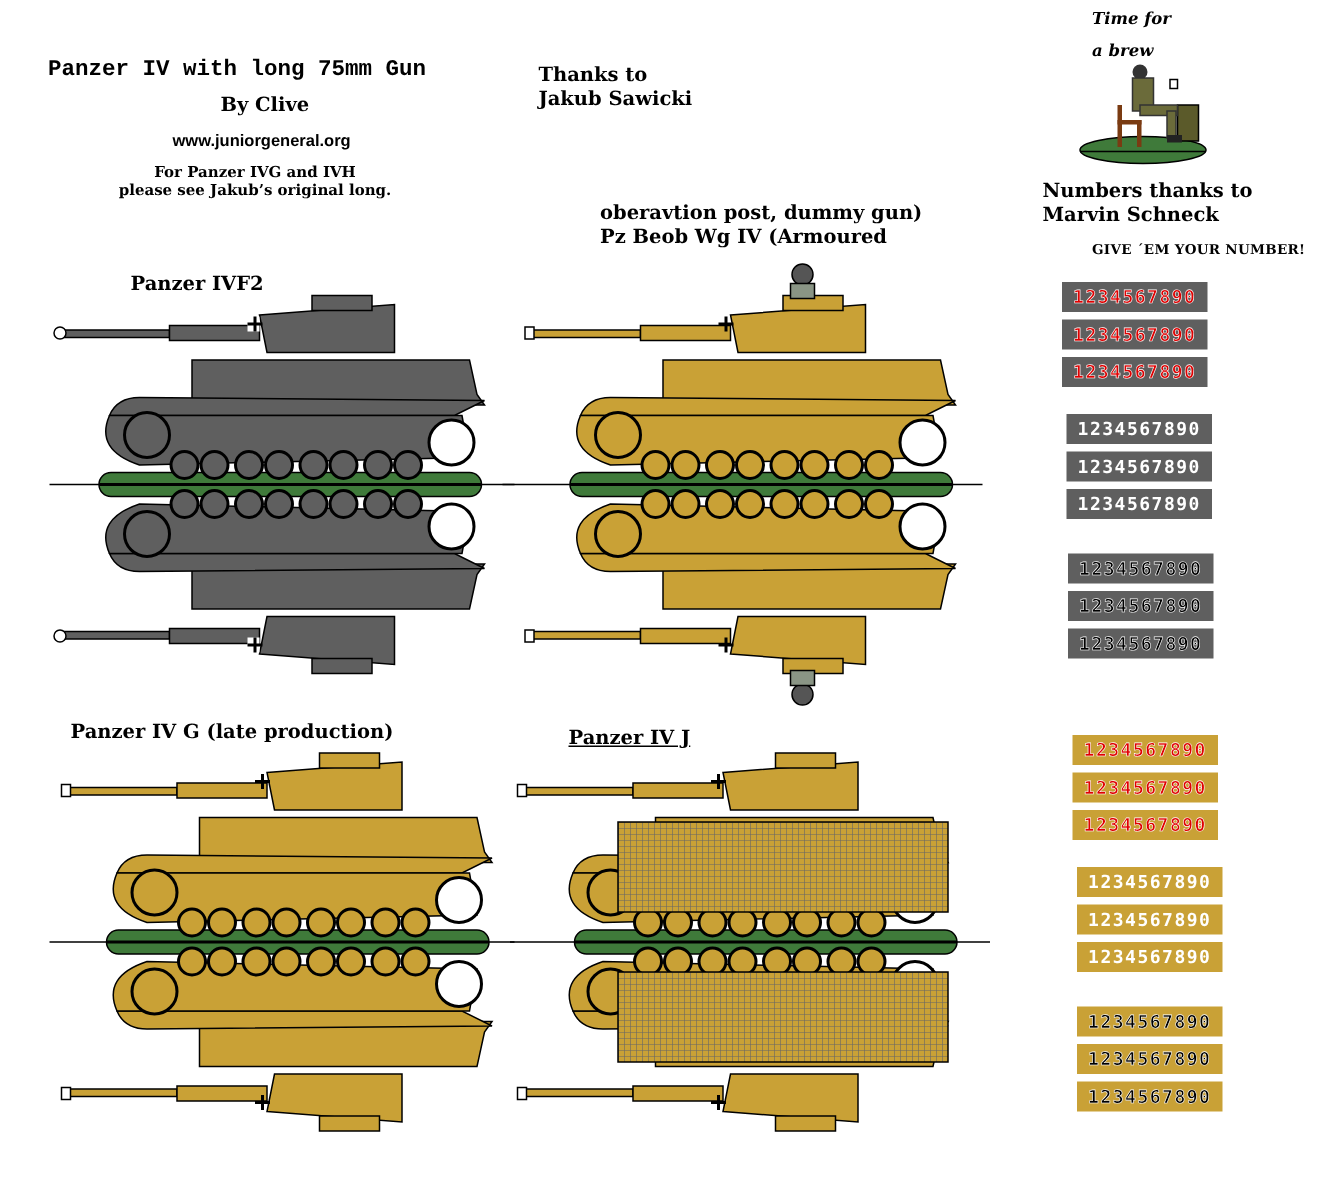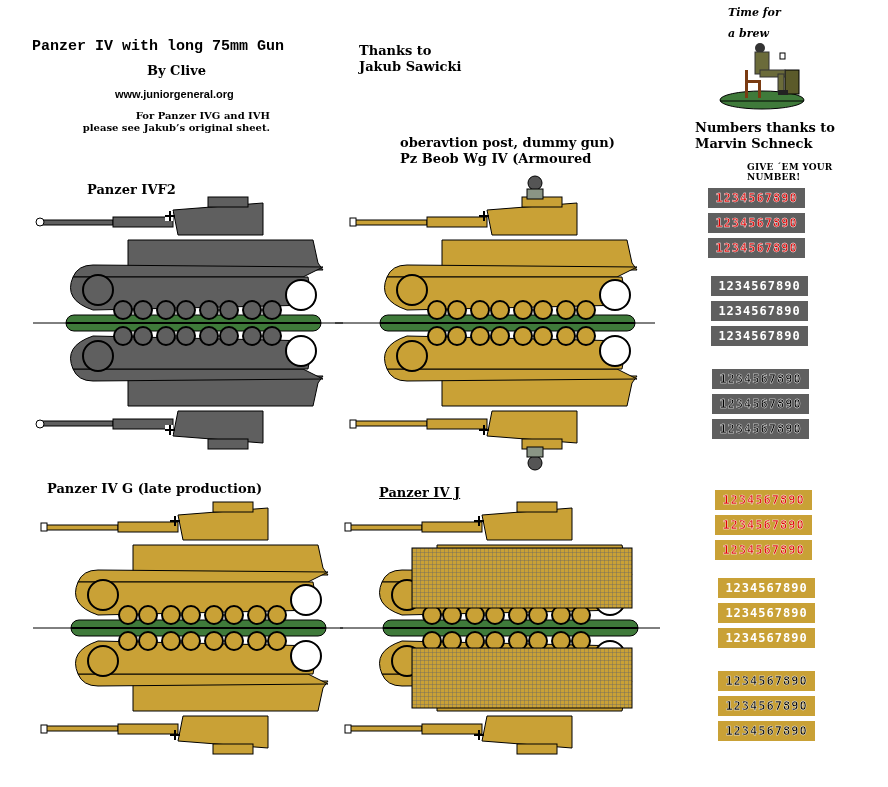--- a/index.html
+++ b/index.html
@@ -1,38 +1,38 @@
 <!DOCTYPE html>
 <html><head>
 <meta charset="utf-8">
 <style>
   html, body { margin:0; padding:0; background:#ffffff; }
   body { width:888px; height:787px; position:relative; overflow:hidden; font-family:"DejaVu Serif", serif; color:#000; }
   .abs { position:absolute; }
   .title { font-weight:bold; font-size:15px; white-space:nowrap; }
   .sub { font-weight:bold; font-size:13px; white-space:nowrap; }
   .url { font-family:"Liberation Sans", sans-serif; font-weight:bold; font-size:11px; }
-  .note { font-weight:bold; font-size:10px; text-align:right; line-height:12px; }
+  .note { font-weight:bold; font-size:10px; text-align:center; line-height:12px; }
   .label { font-weight:bold; font-size:13px; white-space:nowrap; line-height:16px; }
   .caps { font-weight:bold; font-size:9px; letter-spacing:0.2px; font-family:"DejaVu Serif", serif; }
   .strip { position:absolute; height:20px; display:flex; align-items:center; justify-content:center;
            font-family:"DejaVu Sans Mono", monospace; font-weight:bold; font-size:12px; letter-spacing:1px; }
   .strip.red { -webkit-text-stroke:0.4px #fff; }
   .strip.black { -webkit-text-stroke:0.4px #fff; }
   svg { position:absolute; overflow:visible; }
 </style>
 </head>
 <body>
 
 <div class="abs title" style="left:32px;top:38px;font-family:Liberation Mono, monospace;">Panzer IV with long 75mm Gun</div>
 <div class="abs sub" style="left:147px;top:63px;">By Clive</div>
 <div class="abs url" style="left:115px;top:88px;">www.juniorgeneral.org</div>
 <div class="abs note" style="left:70px;top:110px;width:200px;">
   <div>For Panzer IVG and IVH</div>
-  <div>please see Jakub’s original sheet.</div>
+  <div>please see Jakub’s original long.</div>
 </div>
 <div class="abs label" style="left:359px;top:43px;">
   <div>Thanks to</div>
   <div>Jakub Sawicki</div>
 </div>
 
 <div class="abs" style="left:728px;top:6px;font-family:'DejaVu Serif',serif;font-style:italic;font-weight:bold;font-size:11px;">
   <div>Time for</div>
   <div style="margin-top:8px;">a brew</div>
 </div>
@@ -48,21 +48,21 @@
   <rect x="60" y="30" width="25" height="7" fill="#6b6b3a" stroke="#333"></rect>
   <rect x="78" y="34" width="6" height="18" fill="#6b6b3a" stroke="#333"></rect>
   <rect x="78" y="50" width="10" height="5" fill="#222"></rect>
   <rect x="80" y="13" width="5" height="6" fill="#fff" stroke="#000"></rect>
 </svg>
 
 <div class="abs label" style="left:695px;top:120px;">
   <div>Numbers thanks to</div>
   <div>Marvin Schneck</div>
 </div>
-<div class="abs caps" style="left:729px;top:162px;padding-left:18px;">GIVE ´EM YOUR NUMBER!</div>
+<div class="abs caps" style="left:710px;top:162px;padding-left:18px;">GIVE ´EM YOUR NUMBER!</div>
 
 <div class="abs label" style="left:87px;top:182px;">Panzer IVF2</div>
 <div class="abs label" style="left:400px;top:135px;">
   <div>oberavtion post, dummy gun)</div>
   <div>Pz Beob Wg IV (Armoured</div>
 </div>
 <div class="abs label" style="left:47px;top:481px;">Panzer IV G (late production)</div>
 <div class="abs label" style="left:379px;top:485px;text-decoration:underline;">Panzer IV J</div>
 
 <svg style="left:33px;top:195px;" width="310" height="255" viewBox="0 0 310 255">

